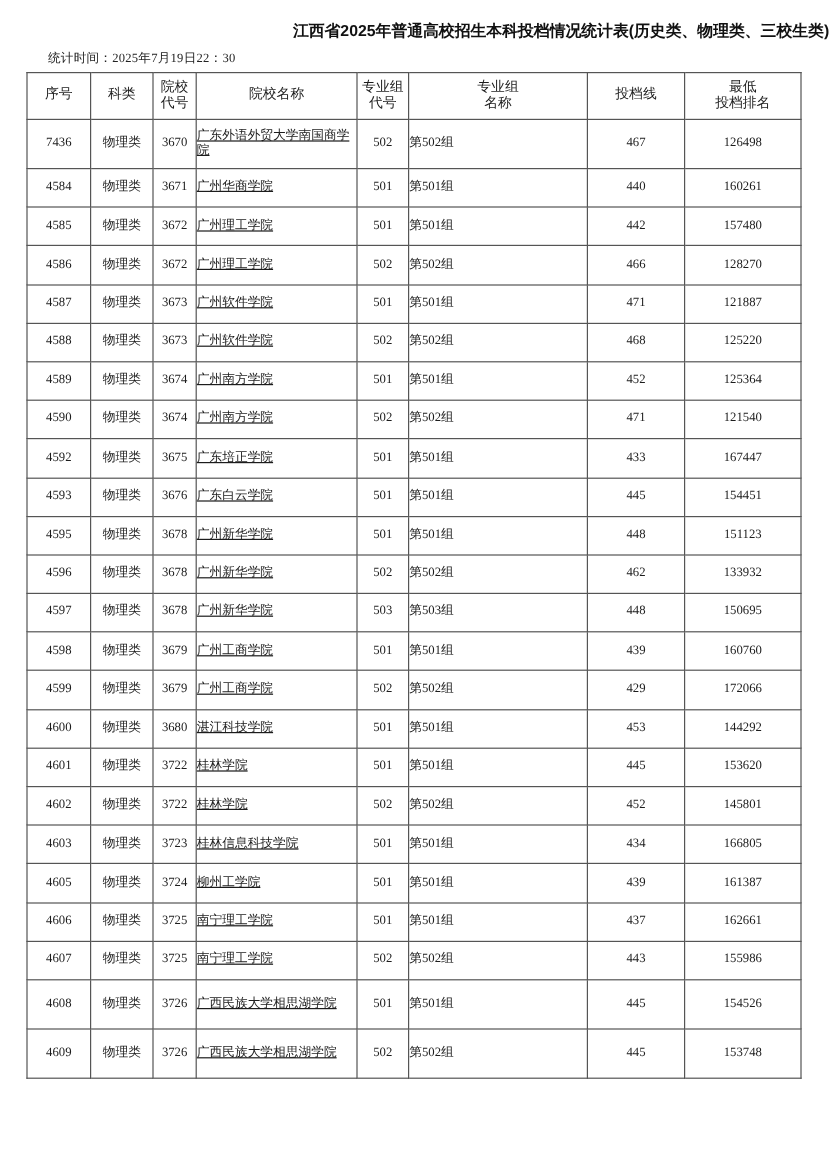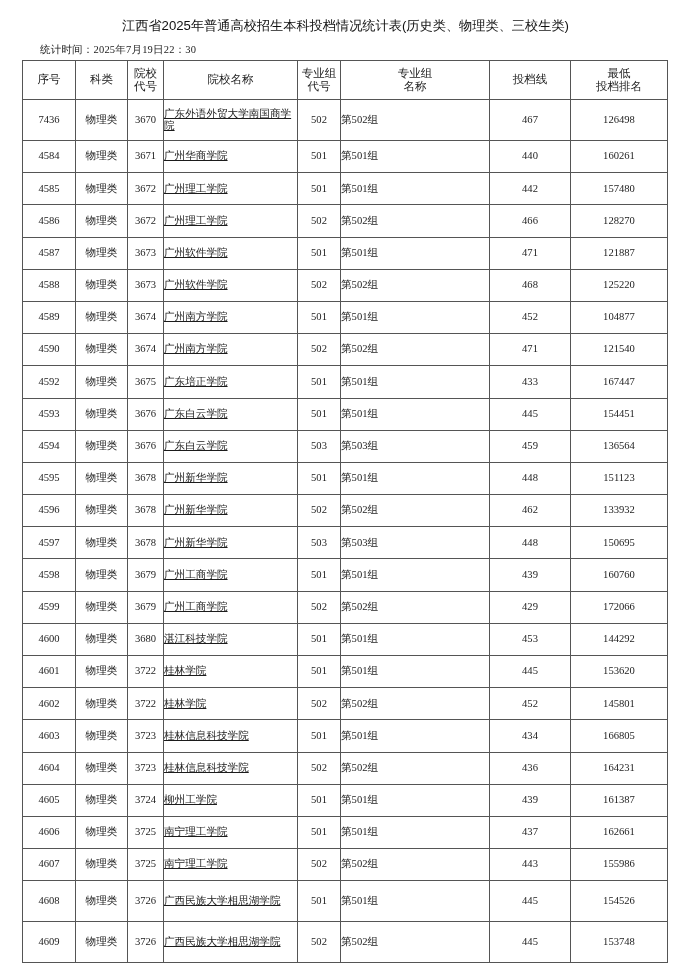--- a/index.html
+++ b/index.html
@@ -17,23 +17,23 @@
     position: relative;
   }
   .page {
     width: 691px;
     height: 977px;
     box-sizing: border-box;
     position: relative;
     background: #fff;
   }
   .doc-title {
-    text-align: center;
+    text-align: right;
     font-size: 13.2px;
-    font-weight: normal;
+    font-weight: bold;
     letter-spacing: 0px;
     padding-top: 18px;
     line-height: 16px;
     color: #111;
     font-family: "Liberation Sans", "DejaVu Sans", sans-serif;
     white-space: nowrap;
   }
   .stat-time {
     font-size: 10.5px;
     color: #222;
@@ -202,21 +202,21 @@
             <td class="c-rank">125220</td>
           </tr>
           <tr>
             <td class="c-seq">4589</td>
             <td class="c-cat">物理类</td>
             <td class="c-code">3674</td>
             <td class="c-school">广州南方学院</td>
             <td class="c-grpcode">501</td>
             <td class="c-grpname">第501组</td>
             <td class="c-line">452</td>
-            <td class="c-rank">104877</td>
+            <td class="c-rank">125364</td>
           </tr>
           <tr>
             <td class="c-seq">4590</td>
             <td class="c-cat">物理类</td>
             <td class="c-code">3674</td>
             <td class="c-school">广州南方学院</td>
             <td class="c-grpcode">502</td>
             <td class="c-grpname">第502组</td>
             <td class="c-line">471</td>
             <td class="c-rank">121540</td>
@@ -233,30 +233,20 @@
           </tr>
           <tr>
             <td class="c-seq">4593</td>
             <td class="c-cat">物理类</td>
             <td class="c-code">3676</td>
             <td class="c-school">广东白云学院</td>
             <td class="c-grpcode">501</td>
             <td class="c-grpname">第501组</td>
             <td class="c-line">445</td>
             <td class="c-rank">154451</td>
-          </tr>
-          <tr>
-            <td class="c-seq">4594</td>
-            <td class="c-cat">物理类</td>
-            <td class="c-code">3676</td>
-            <td class="c-school">广东白云学院</td>
-            <td class="c-grpcode">503</td>
-            <td class="c-grpname">第503组</td>
-            <td class="c-line">459</td>
-            <td class="c-rank">136564</td>
           </tr>
           <tr>
             <td class="c-seq">4595</td>
             <td class="c-cat">物理类</td>
             <td class="c-code">3678</td>
             <td class="c-school">广州新华学院</td>
             <td class="c-grpcode">501</td>
             <td class="c-grpname">第501组</td>
             <td class="c-line">448</td>
             <td class="c-rank">151123</td>
@@ -335,30 +325,20 @@
             <td class="c-seq">4603</td>
             <td class="c-cat">物理类</td>
             <td class="c-code">3723</td>
             <td class="c-school">桂林信息科技学院</td>
             <td class="c-grpcode">501</td>
             <td class="c-grpname">第501组</td>
             <td class="c-line">434</td>
             <td class="c-rank">166805</td>
           </tr>
           <tr>
-            <td class="c-seq">4604</td>
-            <td class="c-cat">物理类</td>
-            <td class="c-code">3723</td>
-            <td class="c-school">桂林信息科技学院</td>
-            <td class="c-grpcode">502</td>
-            <td class="c-grpname">第502组</td>
-            <td class="c-line">436</td>
-            <td class="c-rank">164231</td>
-          </tr>
-          <tr>
             <td class="c-seq">4605</td>
             <td class="c-cat">物理类</td>
             <td class="c-code">3724</td>
             <td class="c-school">柳州工学院</td>
             <td class="c-grpcode">501</td>
             <td class="c-grpname">第501组</td>
             <td class="c-line">439</td>
             <td class="c-rank">161387</td>
           </tr>
           <tr>

